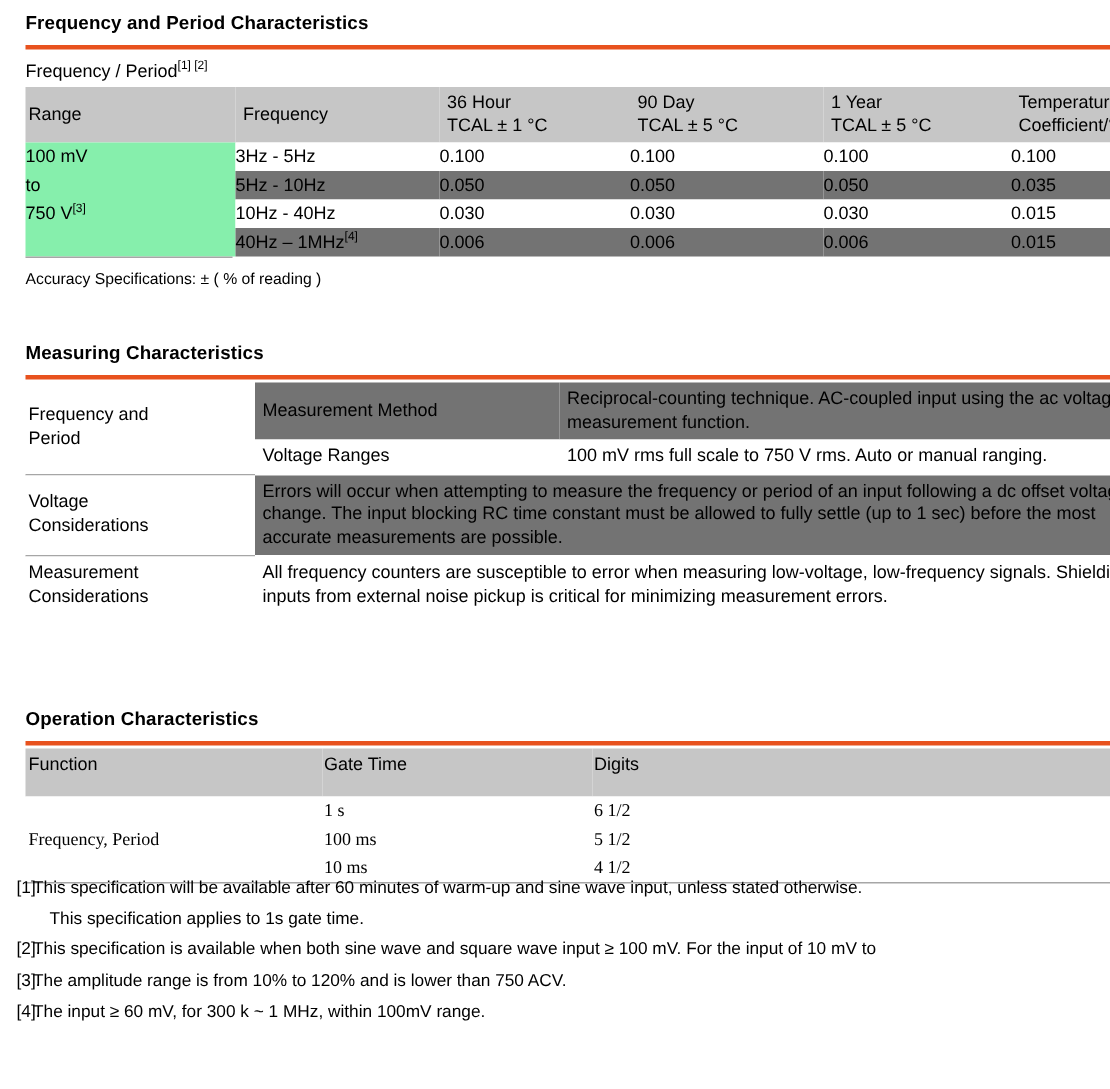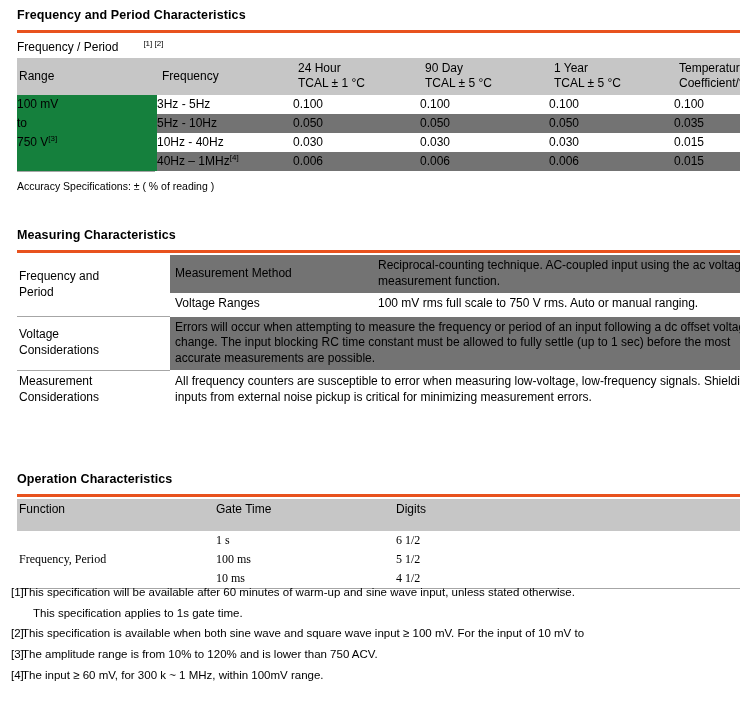--- a/index.html
+++ b/index.html
@@ -33,21 +33,20 @@
     background: #E8521E;
   }
   .caption {
     font-size: 12px;
     color: #000;
   }
   .caption sup {
     font-size: 8px;
     vertical-align: super;
     line-height: 0;
-    padding-left: 25px;
   }
   .note-line {
     font-size: 10.5px;
     color: #000;
   }
 
   
   table.spec {
     border-collapse: collapse;
     table-layout: fixed;
@@ -76,21 +75,21 @@
     vertical-align: middle;
     line-height: 15px;
   }
   #tbl-freq .c-range   { width: 138px; padding-left: 2px; }
   #tbl-freq .c-freq    { width: 131px; padding-left: 5px; }
   #tbl-freq .c-24h     { width: 122px; padding-left: 5px; }
   #tbl-freq .c-90d     { width: 124px; padding-left: 5px; }
   #tbl-freq .c-1y      { width: 120px; padding-left: 5px; }
   #tbl-freq .c-tc      { width: 108px; padding-left: 5px; }
   #tbl-freq .rangecell {
-    background: #15803d;
+    background: #86efac;
     line-height: 19px;
     padding-left: 2px;
   }
   #tbl-freq .bodyrow td { height: 19px; line-height: 19px; padding: 0; }
   #tbl-freq sup { font-size: 8px; vertical-align: super; line-height: 0; }
   .freq-foot-rule {
     width: 138px;
     height: 1px;
     background: #A6A6A6;
   }
@@ -160,21 +159,21 @@
     <table class="spec" id="tbl-freq" style="margin-top:4px;">
       <tbody>
           <tr>
         <th class="hdr c-range">
           <span>Range</span>
         </th>
         <th class="hdr c-freq">
           <span>Frequency</span>
         </th>
         <th class="hdr c-24h">
-          <span>24 Hour</span><br>
+          <span>36 Hour</span><br>
           <span>TCAL ± 1 °C</span>
         </th>
         <th class="hdr c-90d">
           <span>90 Day</span><br>
           <span>TCAL ± 5 °C</span>
         </th>
         <th class="hdr c-1y">
           <span>1 Year</span><br>
           <span>TCAL ± 5 °C</span>
         </th>

